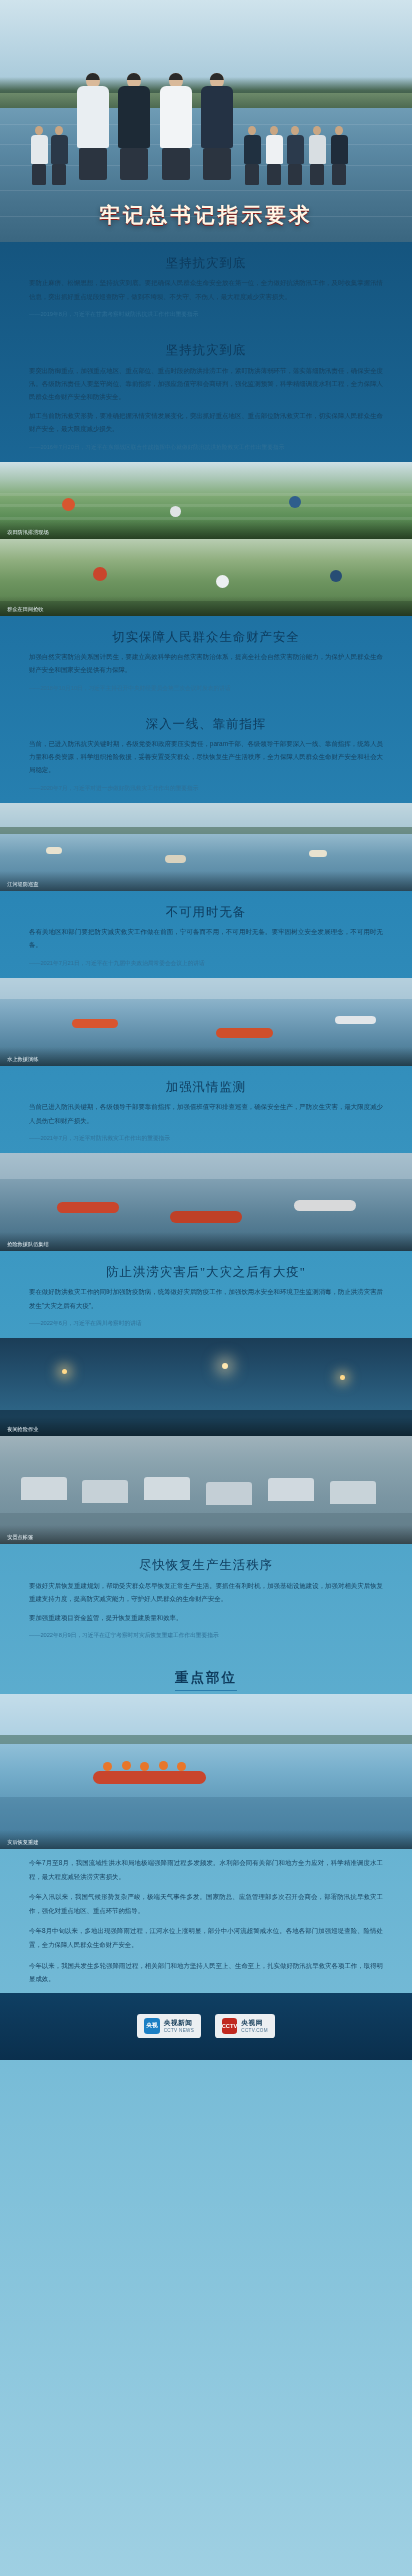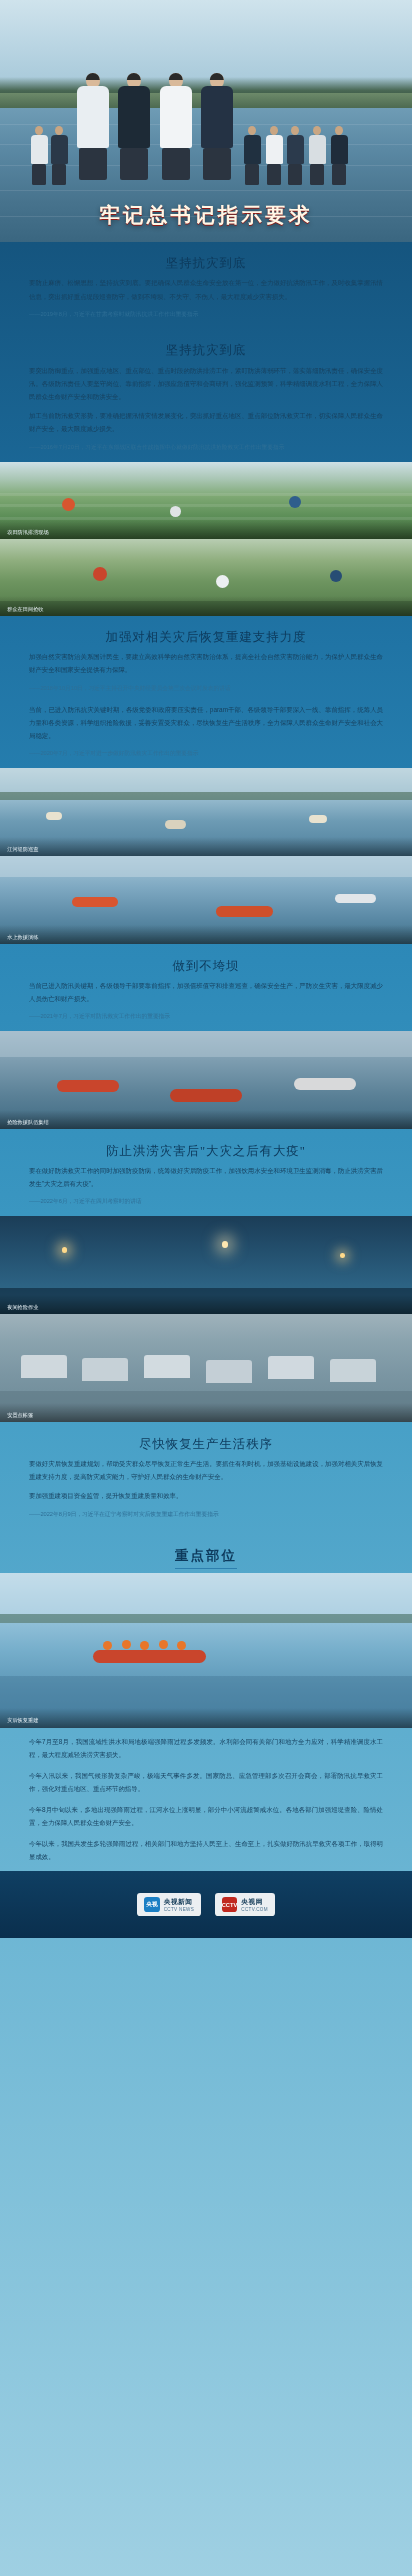--- a/index.html
+++ b/index.html
@@ -312,56 +312,65 @@
 
   <div class="photo ph-harvest">
     <div class="blob" style="left:93px;top:28px;width:14.4px;height:14.4px;background:#c9452c;"></div>
     <div class="blob" style="left:216px;top:36px;width:13.4px;height:13.4px;background:#eceff1;"></div>
     <div class="blob" style="left:330px;top:31px;width:12.4px;height:12.4px;background:#274d74;"></div>
     <div class="rect" style="left:0;top:62px;width:412px;height:15.5px;background:rgba(40,70,40,.35)"></div>
     <div class="cap">群众在田间抢收</div>
   </div>
 
   <div class="block">
-    <div class="sec-title">加强对相关灾后恢复重建支持力度</div>
+    <div class="sec-title">切实保障人民群众生命财产安全</div>
     <div class="body-text">
       <p>加强自然灾害防治关系国计民生，要建立高效科学的自然灾害防治体系，提高全社会自然灾害防治能力，为保护人民群众生命财产安全和国家安全提供有力保障。</p>
       <span class="src">——2018年10月10日，习近平主持召开中央财经委员会第三次会议时发表的讲话</span>
     </div>
     <div class="gap"></div>
   </div>
 
   <div class="block">
+    <div class="sec-title">深入一线、靠前指挥</div>
     <div class="body-text">
       <p>当前，已进入防汛抗灾关键时期，各级党委和政府要压实责任，param干部、各级领导干部要深入一线、靠前指挥，统筹人员力量和各类资源，科学组织抢险救援，妥善安置受灾群众，尽快恢复生产生活秩序，全力保障人民群众生命财产安全和社会大局稳定。</p>
       <span class="src">——2020年7月，习近平对进一步做好防汛救灾工作作出的重要指示</span>
     </div>
     <div class="gap"></div>
   </div>
 
   <div class="photo ph-river">
     <div class="rect" style="left:0;top:0;width:412px;height:24px;background:rgba(180,205,215,.55)"></div>
     <div class="rect" style="left:0;top:24px;width:412px;height:7.2px;background:rgba(70,100,72,.55)"></div>
     <div class="blob" style="left:46px;top:44px;width:15.5px;height:7.2px;background:#e8e2cf;border-radius:10.3px;"></div>
     <div class="blob" style="left:165px;top:52px;width:20.6px;height:8.2px;background:#d9d2be;border-radius:10.3px;"></div>
     <div class="blob" style="left:309px;top:47px;width:17.5px;height:7.2px;background:#e8e2cf;border-radius:10.3px;"></div>
     <div class="cap">江河堤防巡查</div>
   </div>
 
+  <div class="block">
+    <div class="sec-title">不可用时无备</div>
+    <div class="body-text">
+      <p>各有关地区和部门要把防灾减灾救灾工作做在前面，宁可备而不用，不可用时无备。要牢固树立安全发展理念，不可用时无备。</p>
+      <span class="src">——2021年7月21日，习近平在十九届中央政治局常委会会议上的讲话</span>
+    </div>
+    <div class="gap"></div>
+  </div>
 
   <div class="photo ph-boats">
     <div class="rect" style="left:0;top:0;width:412px;height:20.6px;background:rgba(190,212,224,.6)"></div>
     <div class="blob" style="left:72px;top:41px;width:46px;height:9.3px;background:#d9552f;border-radius:10.3px;"></div>
     <div class="blob" style="left:216px;top:50px;width:57px;height:10.3px;background:#cf4f2b;border-radius:10.3px;"></div>
     <div class="blob" style="left:335px;top:38px;width:41px;height:8.2px;background:#e2e6e9;border-radius:10.3px;"></div>
     <div class="cap">水上救援演练</div>
   </div>
 
   <div class="block">
-    <div class="sec-title">做到不垮坝</div>
+    <div class="sec-title">加强汛情监测</div>
     <div class="body-text">
       <p>当前已进入防汛关键期，各级领导干部要靠前指挥，加强值班值守和排查巡查，确保安全生产，严防次生灾害，最大限度减少人员伤亡和财产损失。</p>
       <span class="src">——2021年7月，习近平对防汛救灾工作作出的重要指示</span>
     </div>
     <div class="gap"></div>
   </div>
 
   <div class="photo ph-drill">
     <div class="rect" style="left:0;top:0;width:412px;height:26px;background:rgba(175,197,210,.55)"></div>
     <div class="blob" style="left:57px;top:49px;width:62px;height:11.3px;background:#c9452c;border-radius:12.4px;"></div>

